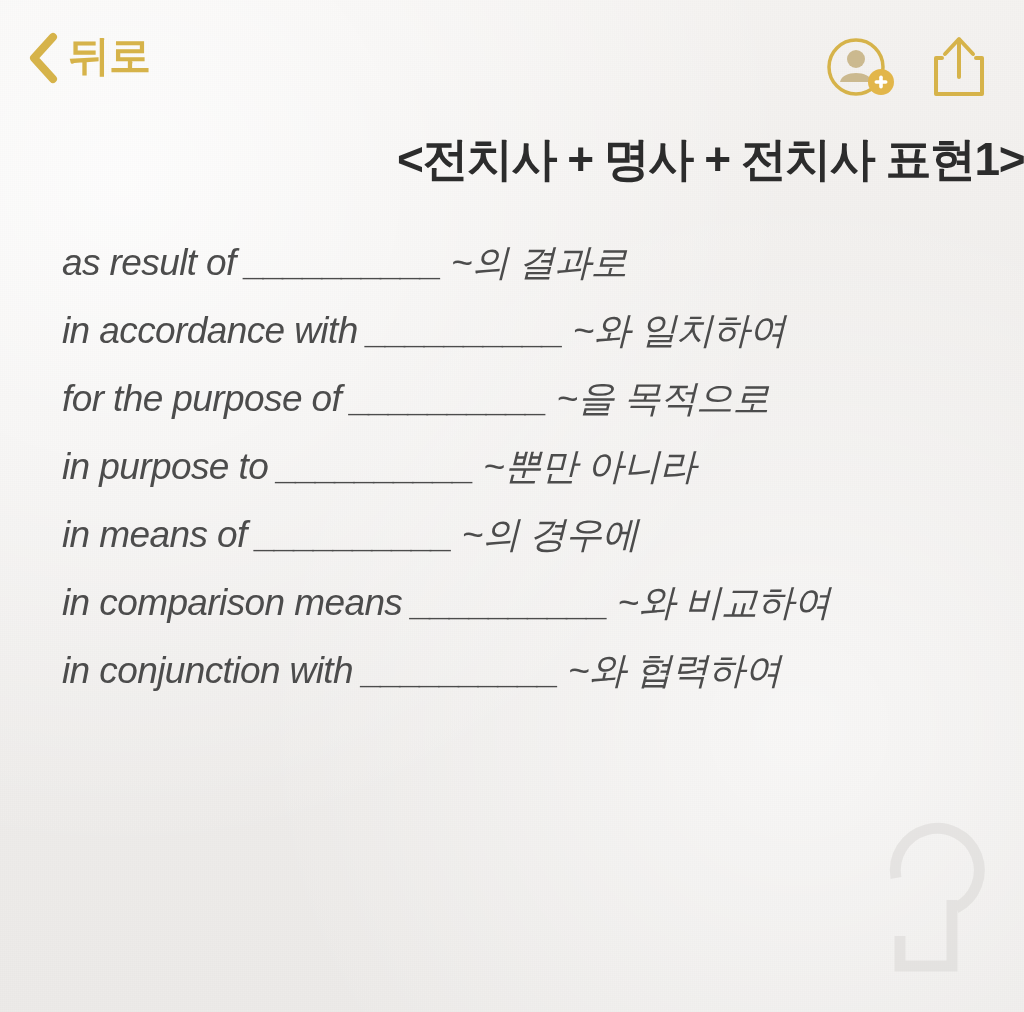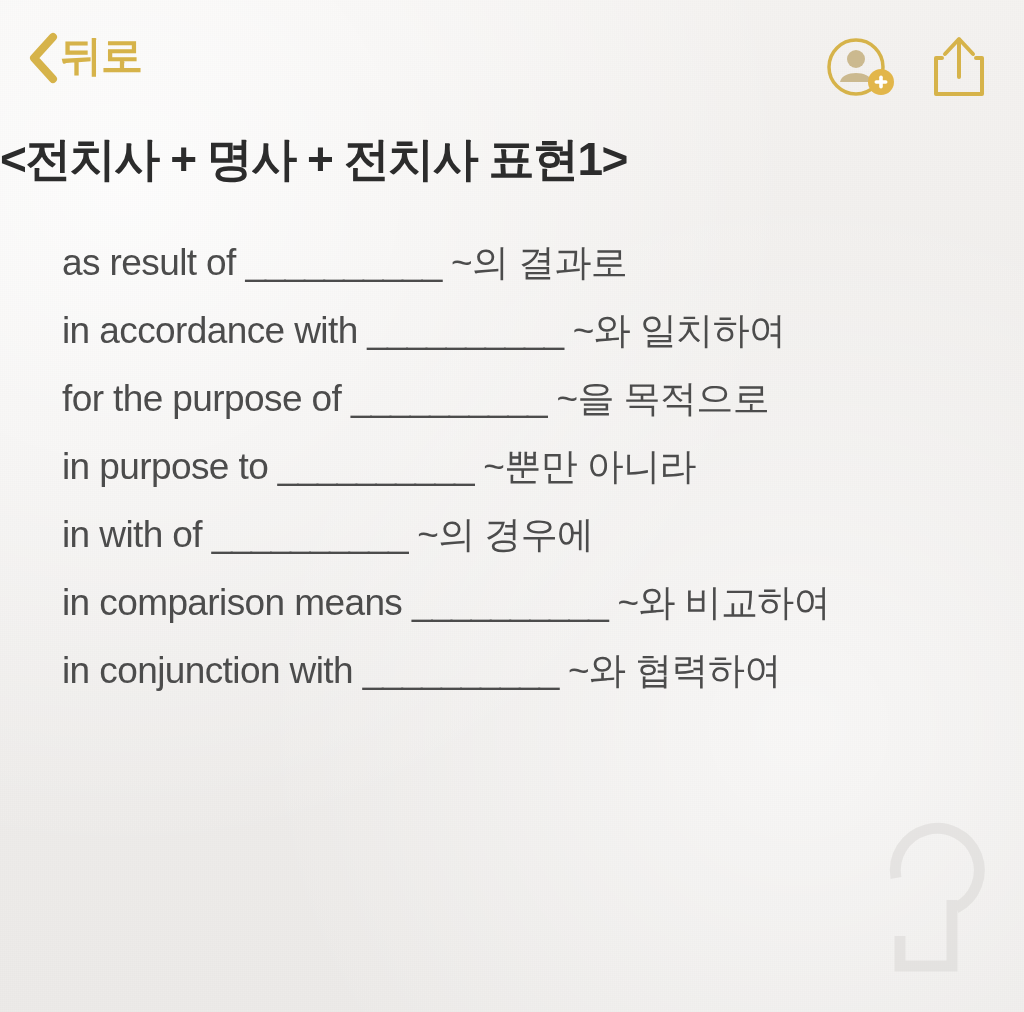--- a/index.html
+++ b/index.html
@@ -46,20 +46,21 @@
     height: 118px;
     z-index: 5;
   }
 
   .back-button {
     position: absolute;
     left: 26px;
     top: 32px;
     display: flex;
     align-items: center;
+    gap: 8px;
     cursor: pointer;
     user-select: none;
   }
   .back-chevron {
     width: 34px;
     height: 52px;
     display: block;
   }
   .back-label {
     font-size: 42px;
@@ -92,34 +93,35 @@
   .content {
     position: absolute;
     top: 118px;
     left: 0;
     right: 0;
     bottom: 0;
     z-index: 3;
   }
 
   .doc-title {
-    text-align: left;
+    text-align: right;
     font-size: 46px;
     font-weight: 700;
     color: #2c2c2c;
     letter-spacing: -1.5px;
     margin-top: 14px;
     line-height: 1.2;
     white-space: nowrap;
   }
 
   .phrase-list {
     margin-top: 42px;
     padding-left: 62px;
     padding-right: 30px;
+    font-style: italic;
   }
 
   .phrase-row {
     font-size: 37px;
     color: #4c4c4c;
     line-height: 68px;
     white-space: nowrap;
     letter-spacing: -0.6px;
     font-weight: 400;
   }
@@ -201,21 +203,21 @@
         <span class="kor">~을 목적으로</span>
       </div>
 
       <div class="phrase-row">
         <span class="eng">in purpose to</span>
         <span class="blank">__________</span>
         <span class="kor">~뿐만 아니라</span>
       </div>
 
       <div class="phrase-row">
-        <span class="eng">in with of</span>
+        <span class="eng">in means of</span>
         <span class="blank">__________</span>
         <span class="kor">~의 경우에</span>
       </div>
 
 
       <div class="phrase-row">
         <span class="eng">in comparison means</span>
         <span class="blank">__________</span>
         <span class="kor">~와 비교하여</span>
       </div>

